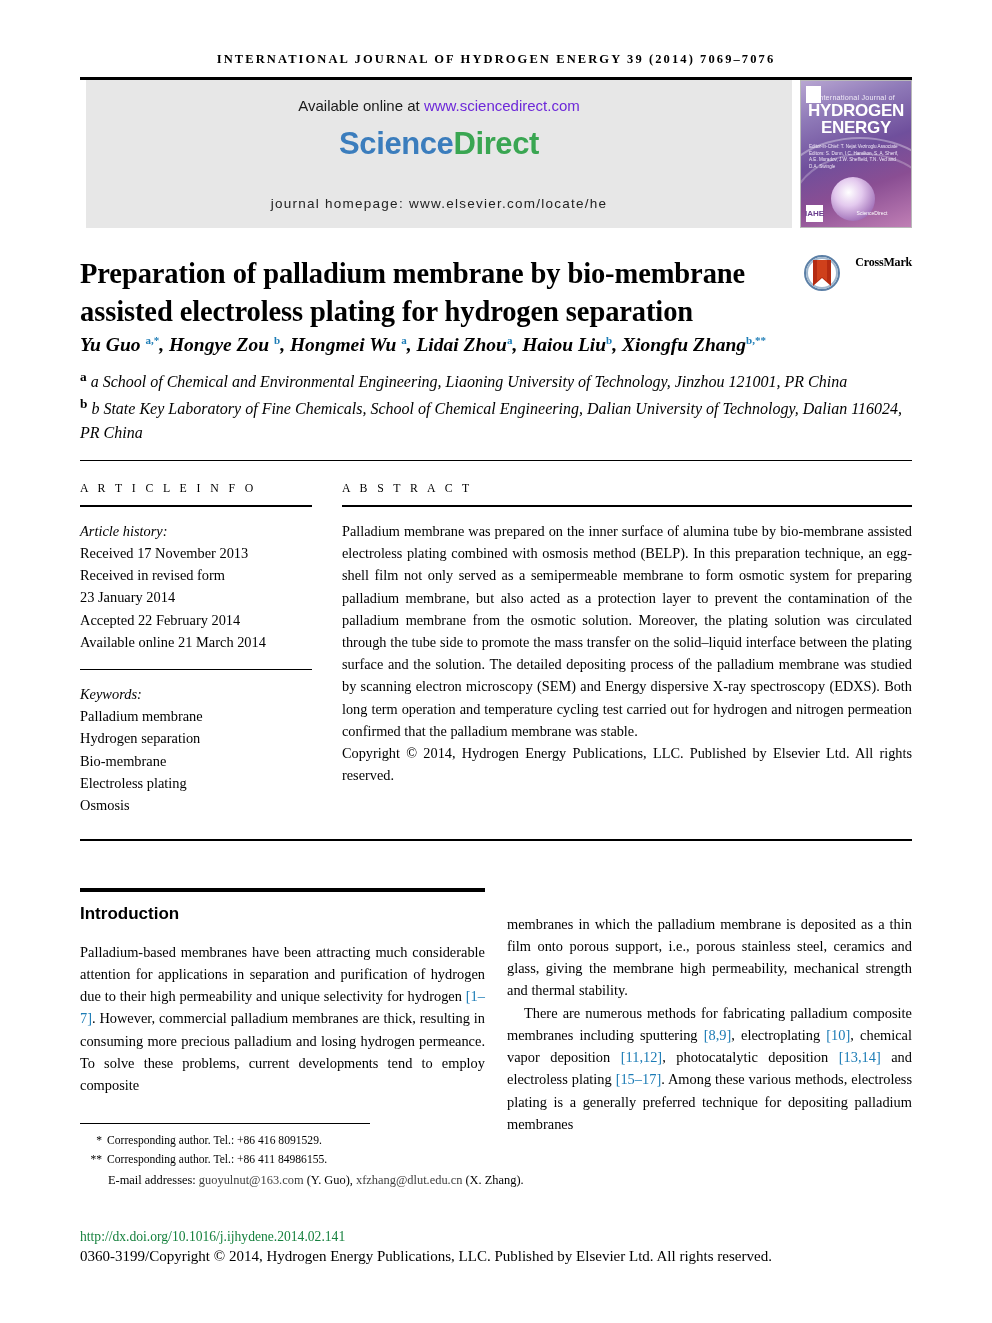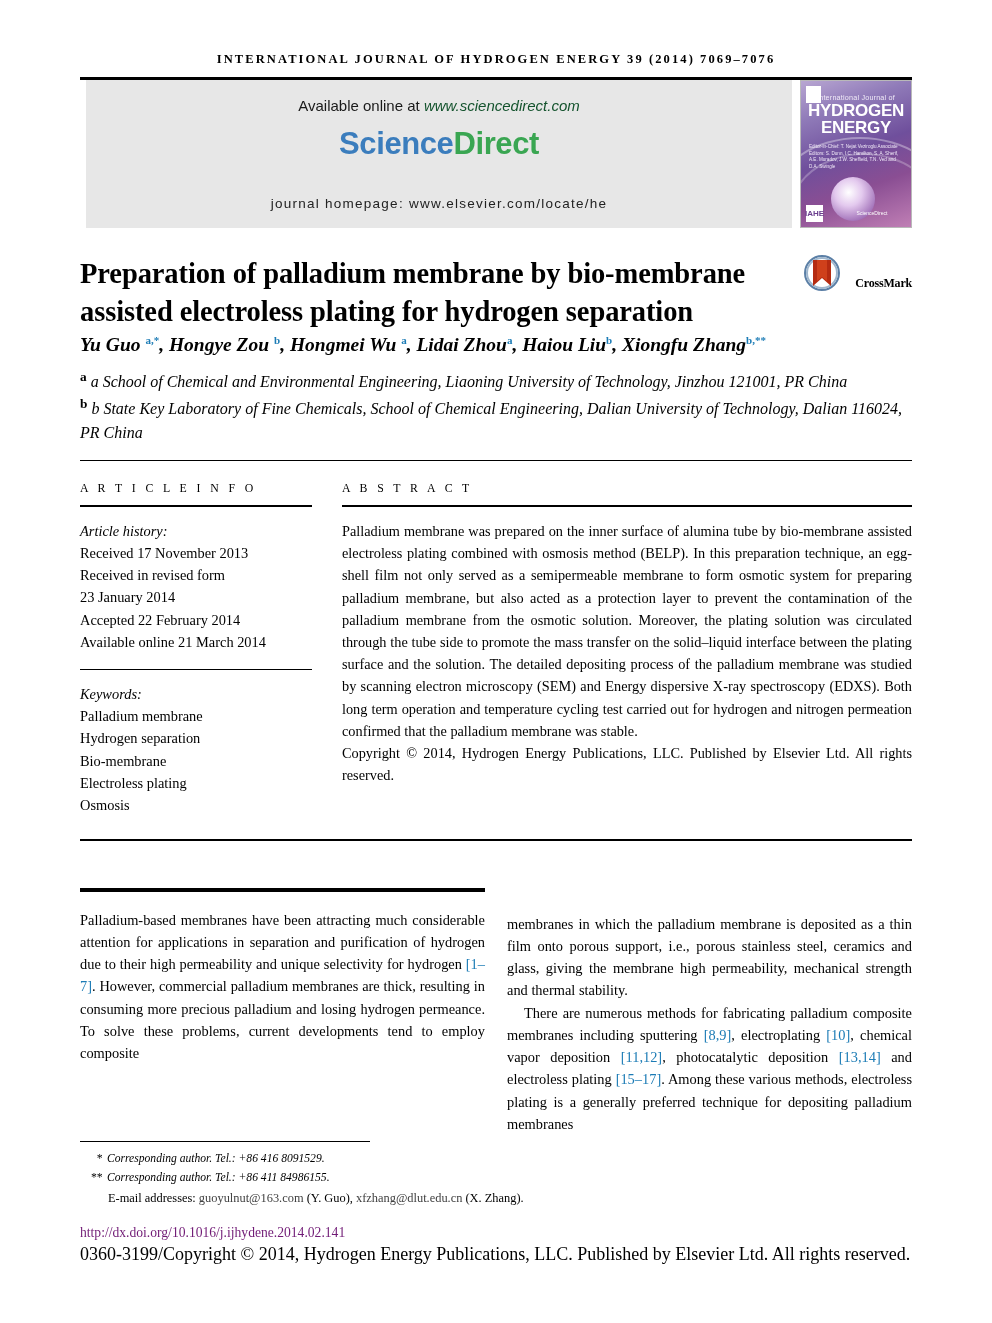--- a/index.html
+++ b/index.html
@@ -74,21 +74,21 @@
     flex-direction: column;
     align-items: center;
     position: relative;
   }
   .avail-line {
     font-family: "Liberation Sans", sans-serif;
     font-size: 15px;
     color: #1a1a1a;
     margin-top: 17px;
   }
-  .avail-line .url { color: #14532d; font-style: italic; }
+  .avail-line .url { color: #6d28d9; }
   .sd-logo {
     font-family: "Liberation Sans", sans-serif;
     font-weight: bold;
     font-size: 31px;
     margin-top: 12px;
     letter-spacing: -0.4px;
   }
   .sd-logo .s1 { color: #3b7dbd; }
   .sd-logo .s2 { color: #3aa652; }
   .homepage-line {
@@ -156,21 +156,21 @@
     font-weight: bold;
     font-size: 28.5px;
     line-height: 1.33;
     letter-spacing: -0.1px;
     margin: 0;
     padding-top: 2px;
   }
   .crossmark {
     flex: 0 0 auto;
     display: flex;
-    align-items: flex-end;
+    align-items: flex-start;
     gap: 15px;
     padding-top: 2px;
   }
   .cm-label {
     font-family: "Liberation Serif", serif;
     font-weight: bold;
     font-size: 12px;
     letter-spacing: -0.2px;
   }
 
@@ -263,40 +263,39 @@
     position: absolute;
     left: 80px;
     right: 80px;
     bottom: 58px;
   }
   .foot-rule { height: 1.1px; background: #000; width: 290px; margin-bottom: 8px; }
   .foot-note {
     font-family: "Liberation Serif", serif;
     font-size: 11.6px;
     line-height: 1.62;
-    font-style: italic;
   }
   .foot-note .ast { display: inline-block; width: 22px; text-align: right; margin-right: 5px; }
   .foot-email {
     font-family: "Liberation Serif", serif;
     font-size: 12.4px;
     font-style: normal;
     padding-left: 28px;
     line-height: 1.7;
   }
   .link { color: #404040; }
   .doi {
     font-family: "Liberation Serif", serif;
     font-size: 13.6px;
-    color: #701a75;
-    margin-top: 16px;
+    color: #15803d;
+    margin-top: 38px;
   }
   .issn {
     font-family: "Liberation Serif", serif;
-    font-size: 18px;
+    font-size: 15px;
     margin-top: 3px;
   }
 </style>
 </head>
 <body>
 
 <div class="page">
 
   <div class="runhead">INTERNATIONAL JOURNAL OF HYDROGEN ENERGY 39 (2014) 7069–7076</div>
   <div class="runhead-rule"></div>
@@ -385,20 +384,21 @@
       <div class="abs-body">Palladium membrane was prepared on the inner surface of alumina tube by bio-membrane assisted electroless plating combined with osmosis method (BELP). In this preparation technique, an egg-shell film not only served as a semipermeable membrane to form osmotic system for preparing palladium membrane, but also acted as a protection layer to prevent the contamination of the palladium membrane from the osmotic solution. Moreover, the plating solution was circulated through the tube side to promote the mass transfer on the solid–liquid interface between the plating surface and the solution. The detailed depositing process of the palladium membrane was studied by scanning electron microscopy (SEM) and Energy dispersive X-ray spectroscopy (EDXS). Both long term operation and temperature cycling test carried out for hydrogen and nitrogen permeation confirmed that the palladium membrane was stable.</div>
       <div class="abs-body abs-copy" style="margin-top:0">Copyright © 2014, Hydrogen Energy Publications, LLC. Published by Elsevier Ltd. All rights reserved.</div>
     </div>
   </div>
 
   <div class="rule-bottom"></div>
 
   <div class="body-cols">
     <div class="bcol">
       <div class="sect-rule"></div>
+      <h2 class="sect-title">Introduction</h2>
       <div class="btext">
         <p>Palladium-based membranes have been attracting much considerable attention for applications in separation and purification of hydrogen due to their high permeability and unique selectivity for hydrogen <span class="ref">[1–7]</span>. However, commercial palladium membranes are thick, resulting in consuming more precious palladium and losing hydrogen permeance. To solve these problems, current developments tend to employ composite</p>
       </div>
     </div>
     <div class="bgap"></div>
     <div class="bcol rcol-shift">
       <div class="btext" style="margin-top:0">
         <p>membranes in which the palladium membrane is deposited as a thin film onto porous support, i.e., porous stainless steel, ceramics and glass, giving the membrane high permeability, mechanical strength and thermal stability.</p>
         <p>There are numerous methods for fabricating palladium composite membranes including sputtering <span class="ref">[8,9]</span>, electroplating <span class="ref">[10]</span>, chemical vapor deposition <span class="ref">[11,12]</span>, photocatalytic deposition <span class="ref">[13,14]</span> and electroless plating <span class="ref">[15–17]</span>. Among these various methods, electroless plating is a generally preferred technique for depositing palladium membranes</p>
       </div>

